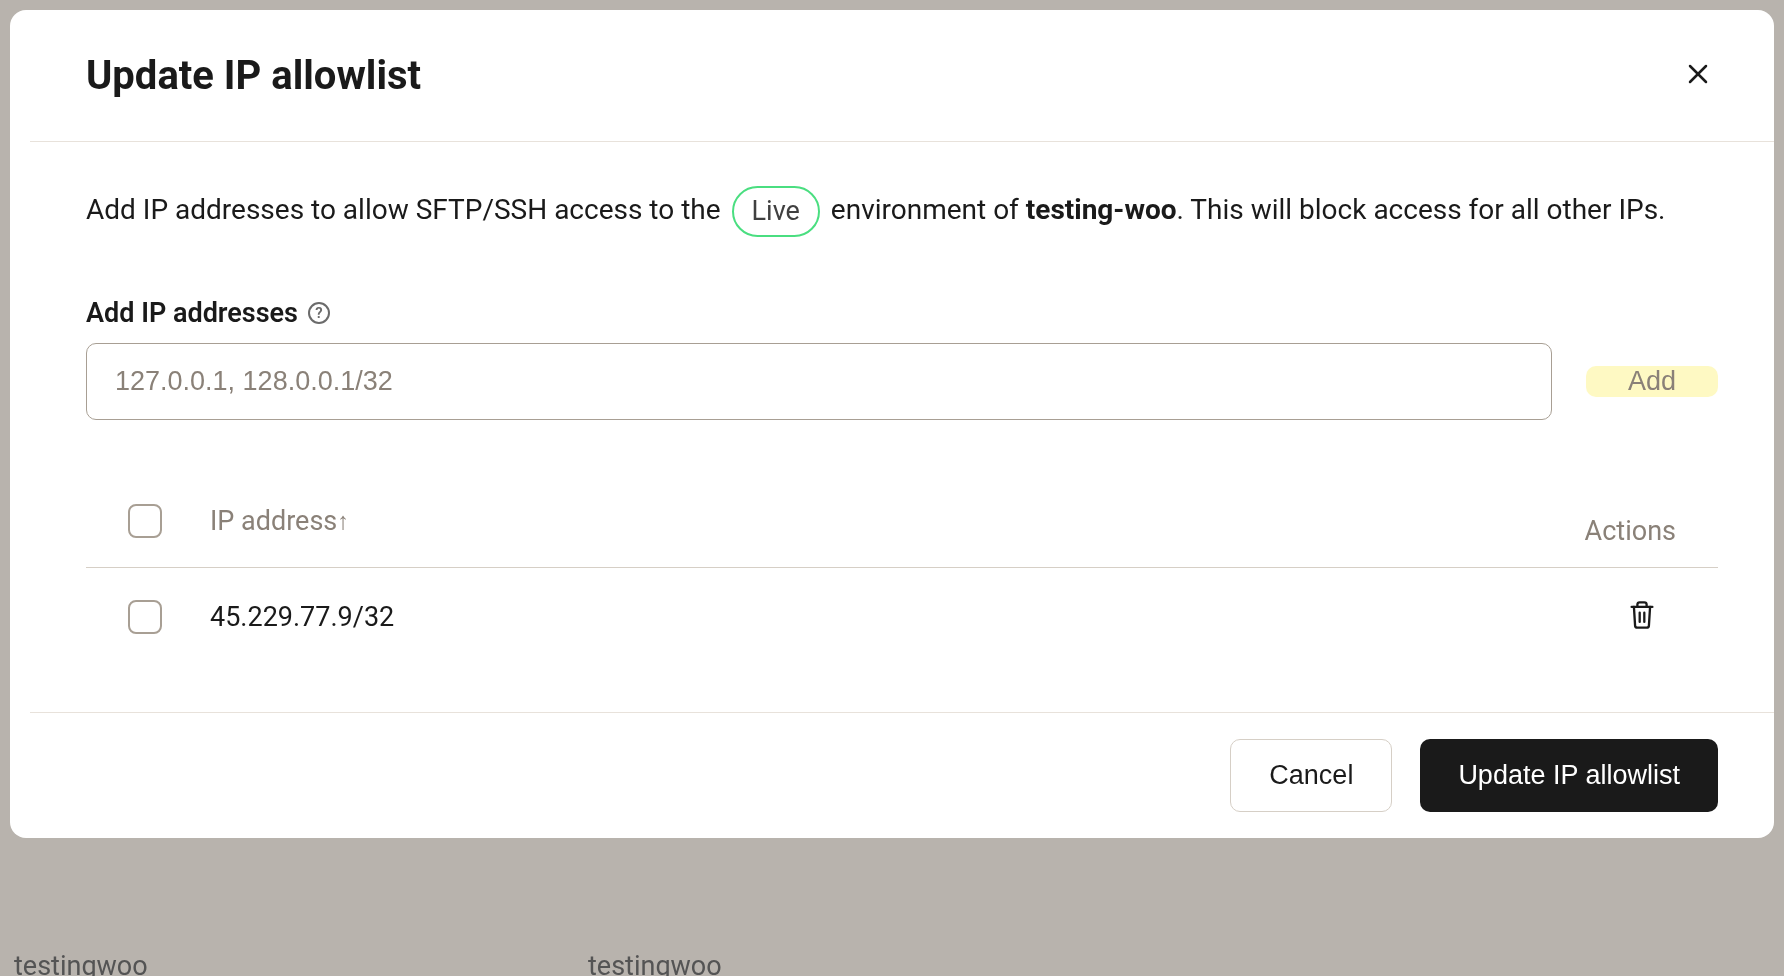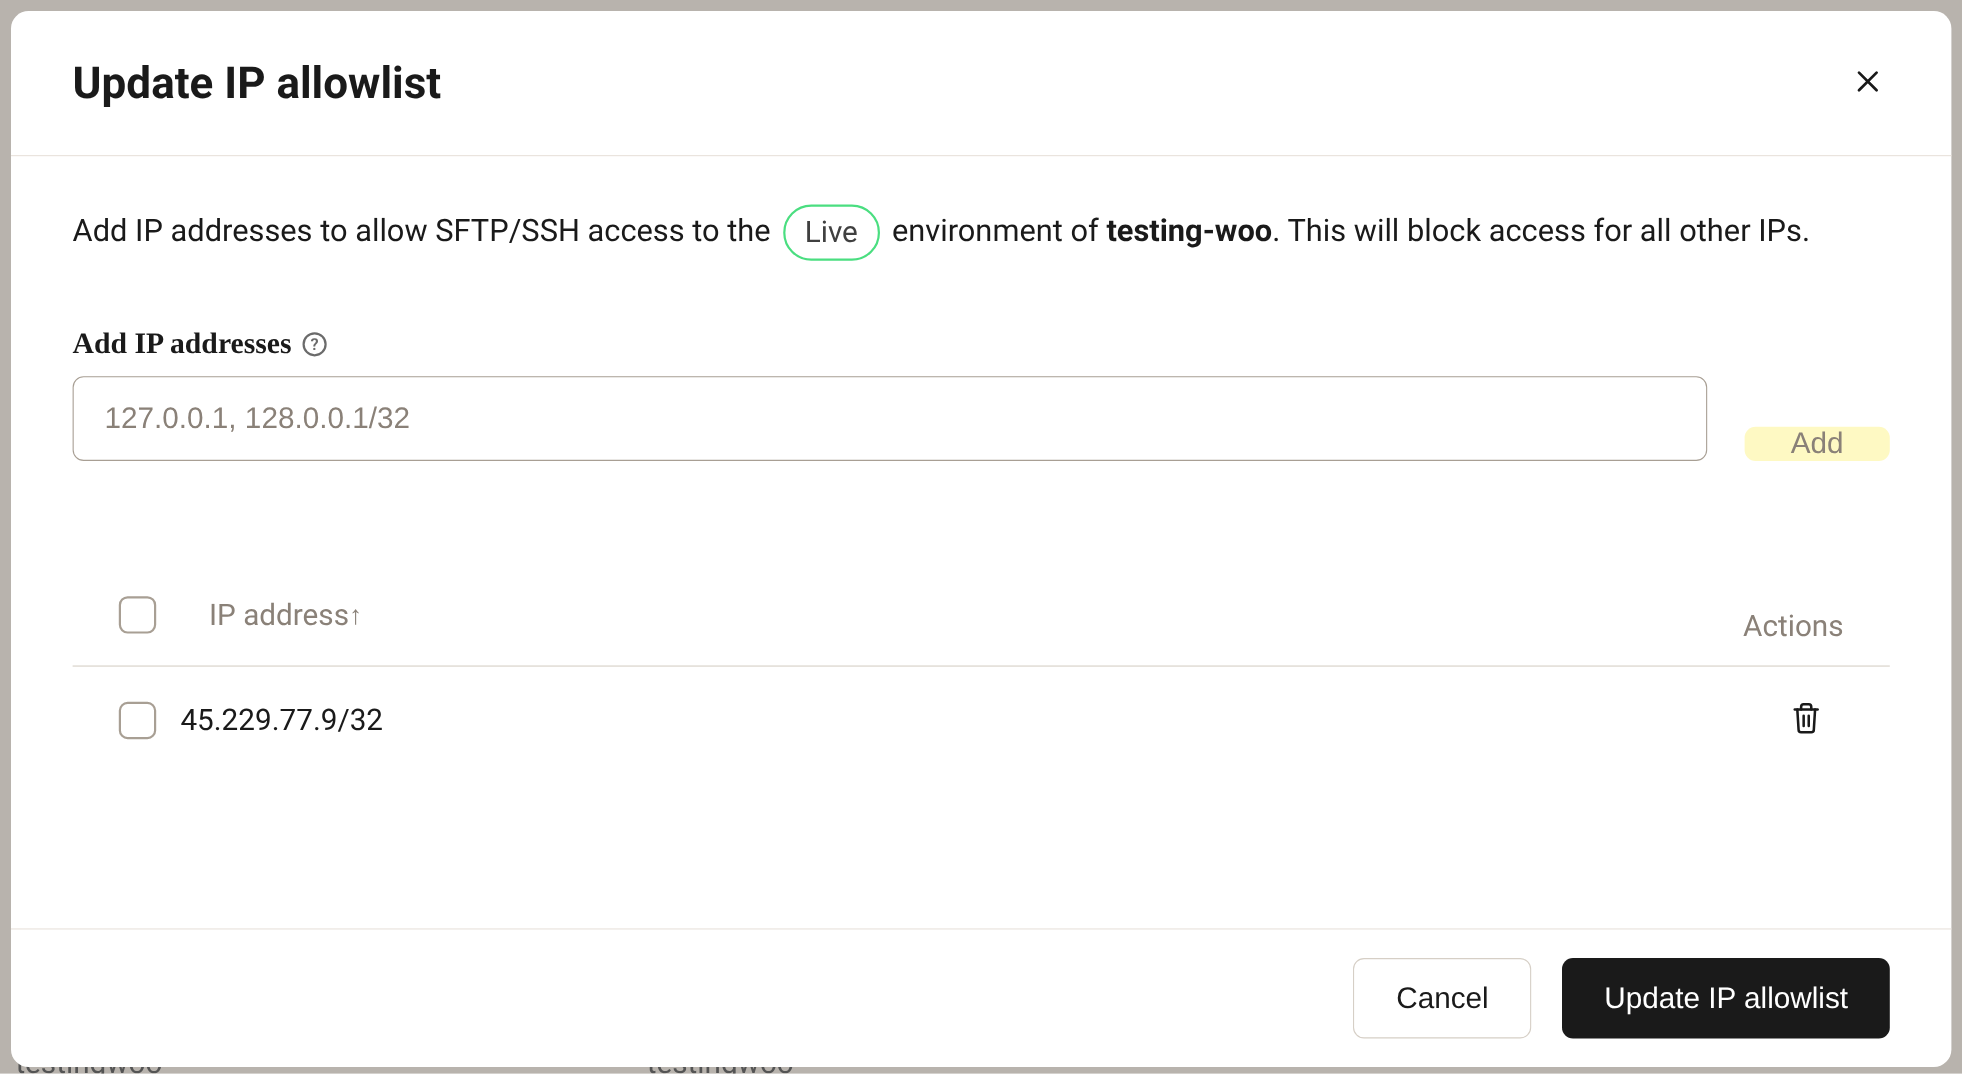--- a/index.html
+++ b/index.html
@@ -17,21 +17,22 @@
     }
     .modal {
       position: absolute;
       top: 10px;
       left: 10px;
       right: 10px;
       background: #ffffff;
       border-radius: 16px;
       display: flex;
       flex-direction: column;
-      height: 960px;
+      height: 828px;
+      padding-left: 20px;
     }
     .modal-header {
       display: flex;
       justify-content: space-between;
       align-items: center;
       padding: 42px 56px 42px 56px;
       border-bottom: 1px solid #e8e2db;
     }
     .modal-title {
       font-size: 40px;
@@ -77,40 +78,39 @@
     .field-label-row {
       display: flex;
       align-items: center;
       gap: 10px;
       margin-bottom: 14px;
     }
     .field-label {
       font-size: 27px;
       font-weight: 600;
       color: #1a1a1a;
-      font-family: Liberation Serif, serif;
     }
     .help-icon {
       width: 22px;
       height: 22px;
       border: 2px solid #6b6b6b;
       border-radius: 50%;
       display: inline-flex;
       align-items: center;
       justify-content: center;
       font-size: 15px;
       color: #6b6b6b;
       font-weight: 600;
       cursor: pointer;
     }
     .input-row {
       display: flex;
       gap: 34px;
-      align-items: flex-end;
-      margin-bottom: 94px;
+      align-items: center;
+      margin-bottom: 55px;
     }
     .ip-input {
       flex: 1;
       border: 1.5px solid #a89f94;
       border-radius: 10px;
       padding: 22px 28px;
       font-size: 27px;
       color: #1a1a1a;
       outline: none;
     }
@@ -156,21 +156,21 @@
     }
     .col-actions {
       font-size: 27px;
       color: #8a8178;
       margin-top: 20px;
     }
     .table-row {
       display: flex;
       align-items: center;
       padding: 28px 42px;
-      gap: 22px;
+      gap: 48px;
     }
     .row-ip {
       font-size: 27px;
       color: #1a1a1a;
       flex: 1;
     }
     .delete-button {
       background: none;
       border: none;
       cursor: pointer;

